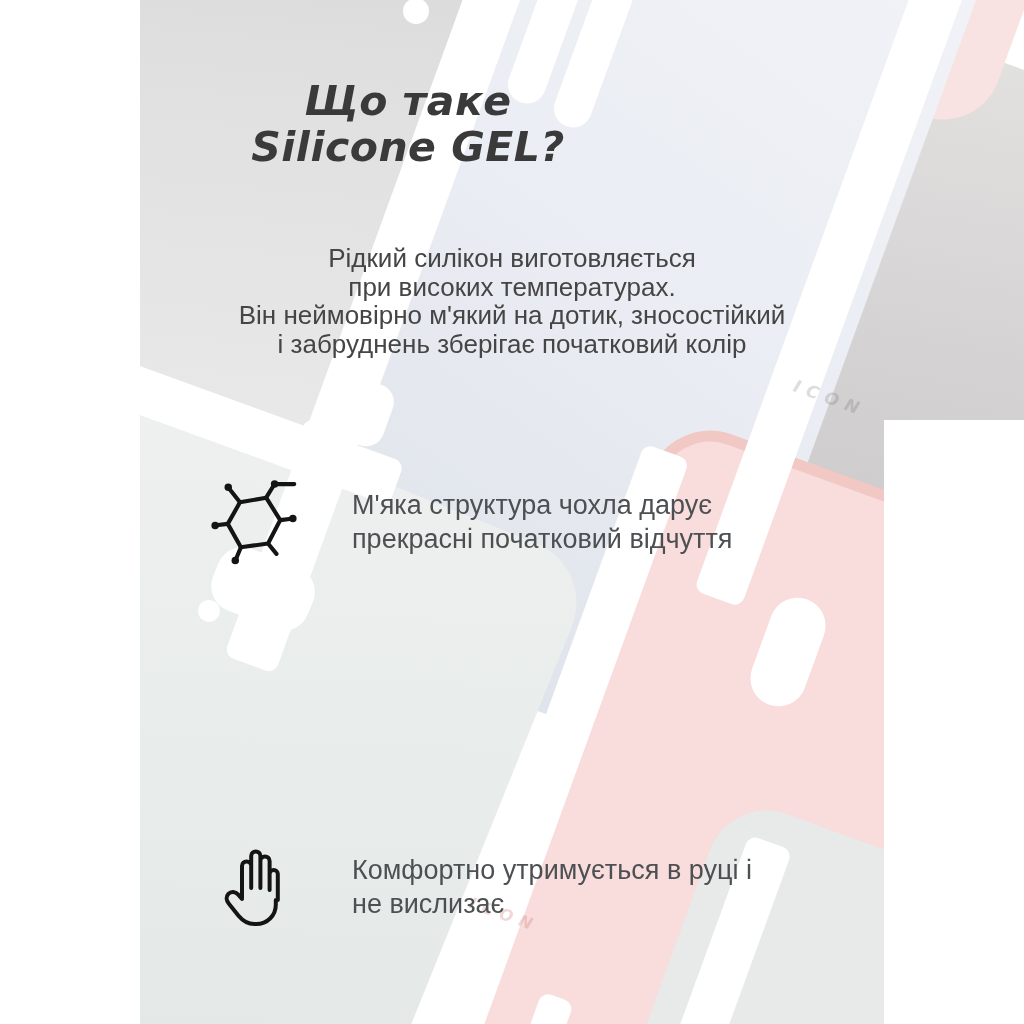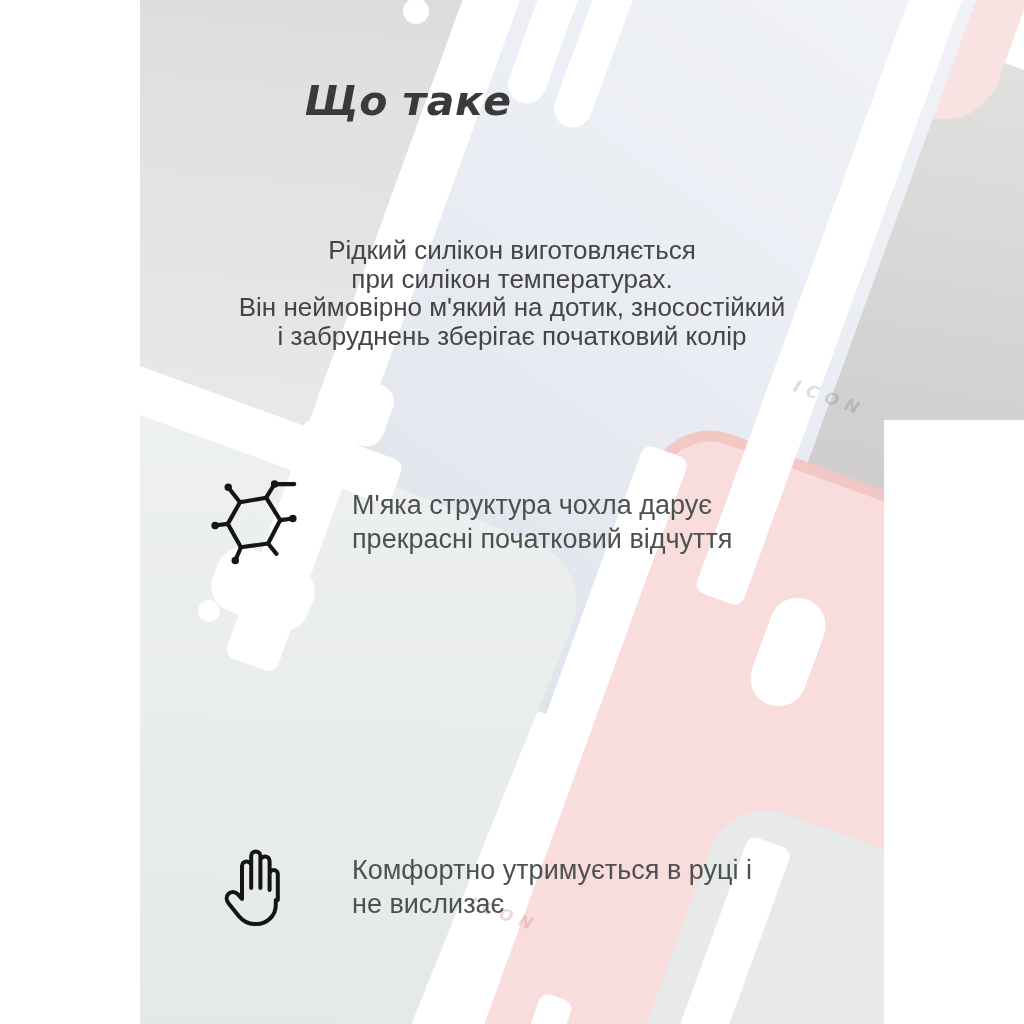--- a/index.html
+++ b/index.html
@@ -47,21 +47,21 @@
   
   .wm{position:absolute;transform:rotate(20deg);font-style:italic;font-weight:bold;
     letter-spacing:7px;font-family:"DejaVu Sans",sans-serif;}
   .wm-d{left:792px;top:388px;font-size:17px;color:rgba(90,85,87,0.20);}
   .wm-g{left:468px;top:905px;font-size:16px;color:rgba(205,125,125,0.30);}
   
   .content{position:absolute;left:0;top:0;width:1024px;height:1024px;}
   .title{position:absolute;left:0;top:78px;width:816px;text-align:center;
     font-family:"DejaVu Sans",sans-serif;font-weight:bold;font-style:italic;
     font-size:41px;line-height:46px;color:#3a3a3a;letter-spacing:0.5px;}
-  .intro{position:absolute;left:0;top:236px;width:1024px;text-align:center;
+  .intro{position:absolute;left:0;top:244px;width:1024px;text-align:center;
     font-size:26px;line-height:28.6px;color:#454545;font-weight:500;}
   .feature{position:absolute;left:204px;display:flex;align-items:center;height:110px;justify-content:center;}
   .feature .icon-box{width:100px;display:flex;justify-content:center;align-items:center;
     margin-right:48px;flex:0 0 100px;}
   .feature .f-text{font-size:27px;line-height:34.5px;color:#4d5052;}
   .f1{top:467px;}
   .f2{top:643px;}
   .f3{top:832px;}
   .stroke-ic{stroke:#141414;fill:none;stroke-linecap:round;stroke-linejoin:round;}
 </style>
@@ -98,25 +98,26 @@
   <div class="wm wm-d">ICON</div>
   <div class="wm wm-g">ICON</div>
 
   <div class="band band-left"></div>
   <div class="band band-right"></div>
 
   <div class="content">
 
     <div class="title">
       <div>Що таке</div>
+      <div>Silicone GEL?</div>
     </div>
 
     <div class="intro">
       <div>Рідкий силікон виготовляється</div>
-      <div>при силікон температурах.</div>
+      <div>при високих температурах.</div>
       <div>Він неймовірно м'який на дотик, зносостійкий</div>
       <div>і забруднень зберігає початковий колір</div>
     </div>
 
     <div class="feature f1">
       <div class="icon-box">
         <svg width="88" height="88" viewBox="-2 0 94 94" xmlns="http://www.w3.org/2000/svg">
           <polygon class="stroke-ic" stroke-width="4.4" points="30,26 58,21 73,45 60,70 31,74 17,49"></polygon>
           <path class="stroke-ic" stroke-width="4.4" d="M30,26 L19,12 M58,21 L66,8 M67.5,6.5 H88 M73,45 L85,43.5 M60,70 L69,81 M31,74 L26,86 M17,49 L4.5,50.5"></path>
           <circle cx="17.5" cy="10" r="4" fill="#141414"></circle>

